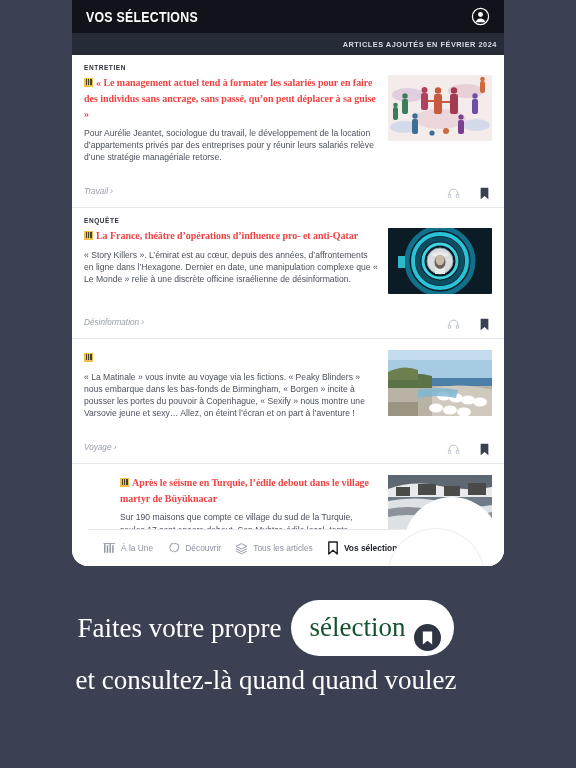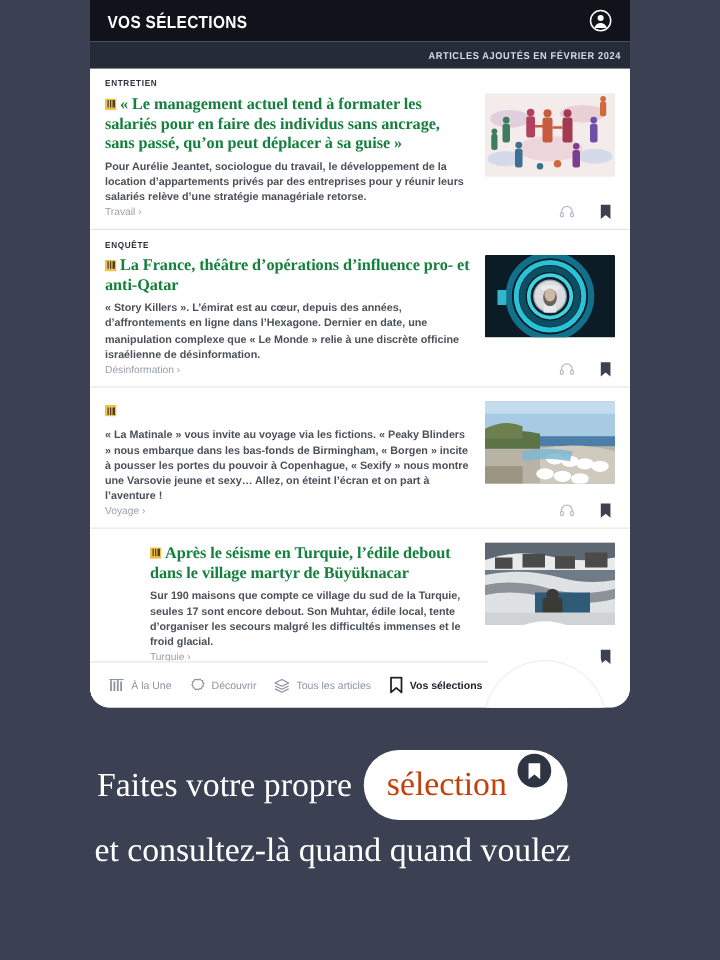--- a/index.html
+++ b/index.html
@@ -46,55 +46,55 @@
   }
   .article:last-child { border-bottom: none; padding-left: 48px; }
   .kicker {
     font-size: 7px; font-weight: bold; letter-spacing: .6px; color: #2b2f3a;
     margin-bottom: 4px; transform: scaleX(.93); transform-origin: left center;
   }
   .art-body { display: flex; gap: 10px; }
   .art-text { flex: 1 1 auto; min-width: 0; }
   .headline {
     font-family: "Liberation Serif", serif; font-weight: bold;
-    font-size: 13px; line-height: 15.5px; color: #15803d;
+    font-size: 10px; line-height: 15.5px; color: #ef4444;
     letter-spacing: -0.05px;
   }
   .premium-badge {
     display: inline-block; width: 9px; height: 9px; vertical-align: -0.5px;
     margin-right: 3px; position: relative; background: #f2c14b;
   }
   .premium-badge i {
     position: absolute; top: 1.5px; width: 1.2px; height: 6px; background: #4a4026;
   }
   .premium-badge i:nth-child(1){ left: 1.6px; }
   .premium-badge i:nth-child(2){ left: 4.0px; }
   .premium-badge i:nth-child(3){ left: 6.4px; }
 
   .standfirst {
-    margin-top: 5px; font-size: 8.6px; line-height: 12.2px; color: #4b5059; font-weight: bold;
+    margin-top: 5px; font-size: 8.6px; line-height: 12.2px; color: #4b5059;
   }
   .thumb {
     width: 104px; height: 66px; flex: 0 0 104px; border-radius: 1px;
     overflow: hidden; position: relative; background: #ccc;
   }
   .thumb svg { display: block; width: 100%; height: 100%; }
 
   .art-foot {
-    display: flex; align-items: center; justify-content: space-between;
-    margin-top: 0; padding-bottom: 7px;
+    display: flex; justify-content: space-between;
+    margin-top: 24px; padding-bottom: 7px; font-style: italic;
   }
   .topic { font-size: 8.2px; color: #9aa0ab; }
   .foot-actions { display: flex; align-items: center; gap: 20px; padding-right: 3px; }
   .ico-head { width: 13px; height: 13px; display:block; }
   .ico-mark { width: 9px; height: 13px; display:block; }
 
   
   .nav {
-    position: absolute; left: 0; bottom: 0; width: 384px; height: 37px;
+    position: absolute; left: 16px; bottom: 0; width: 384px; height: 37px;
     background: #fff; border-top: 1px solid #e6e8ec;
     display: flex; align-items: center; justify-content: space-around;
     padding: 0 8px;
   }
   .nav-item {
     display: flex; align-items: center; gap: 5px; position: relative; z-index: 2;
   }
   .nav-item span { font-size: 8.4px; color: #8b91a0; white-space: nowrap; }
   .nav-item.active span { color: #1c1f29; font-weight: bold; }
   .nav-item svg { display: block; }
@@ -112,22 +112,22 @@
   .promo {
     position: absolute; left: 0; top: 600px; width: 532px;
     text-align: center; color: #ffffff;
     font-family: "Liberation Serif", serif;
   }
   .promo-line {
     font-size: 27px; line-height: 48px; white-space: nowrap;
     display: flex; align-items: center; justify-content: center; gap: 10px;
   }
   .pill {
-    display: inline-flex; align-items: flex-start; gap: 9px;
-    background: #ffffff; color: #c2410c; border-radius: 999px;
+    display: inline-flex; align-items: flex-end; gap: 9px;
+    background: #ffffff; color: #14532d; border-radius: 999px;
     padding: 3px 13px 5px 18px;
   }
   .pill-dot {
     width: 27px; height: 27px; border-radius: 50%; background: #2f3443;
     display: inline-flex; align-items: center; justify-content: center;
   }
   .pill-dot svg { display: block; }
 </style>
 </head>
 <body>

